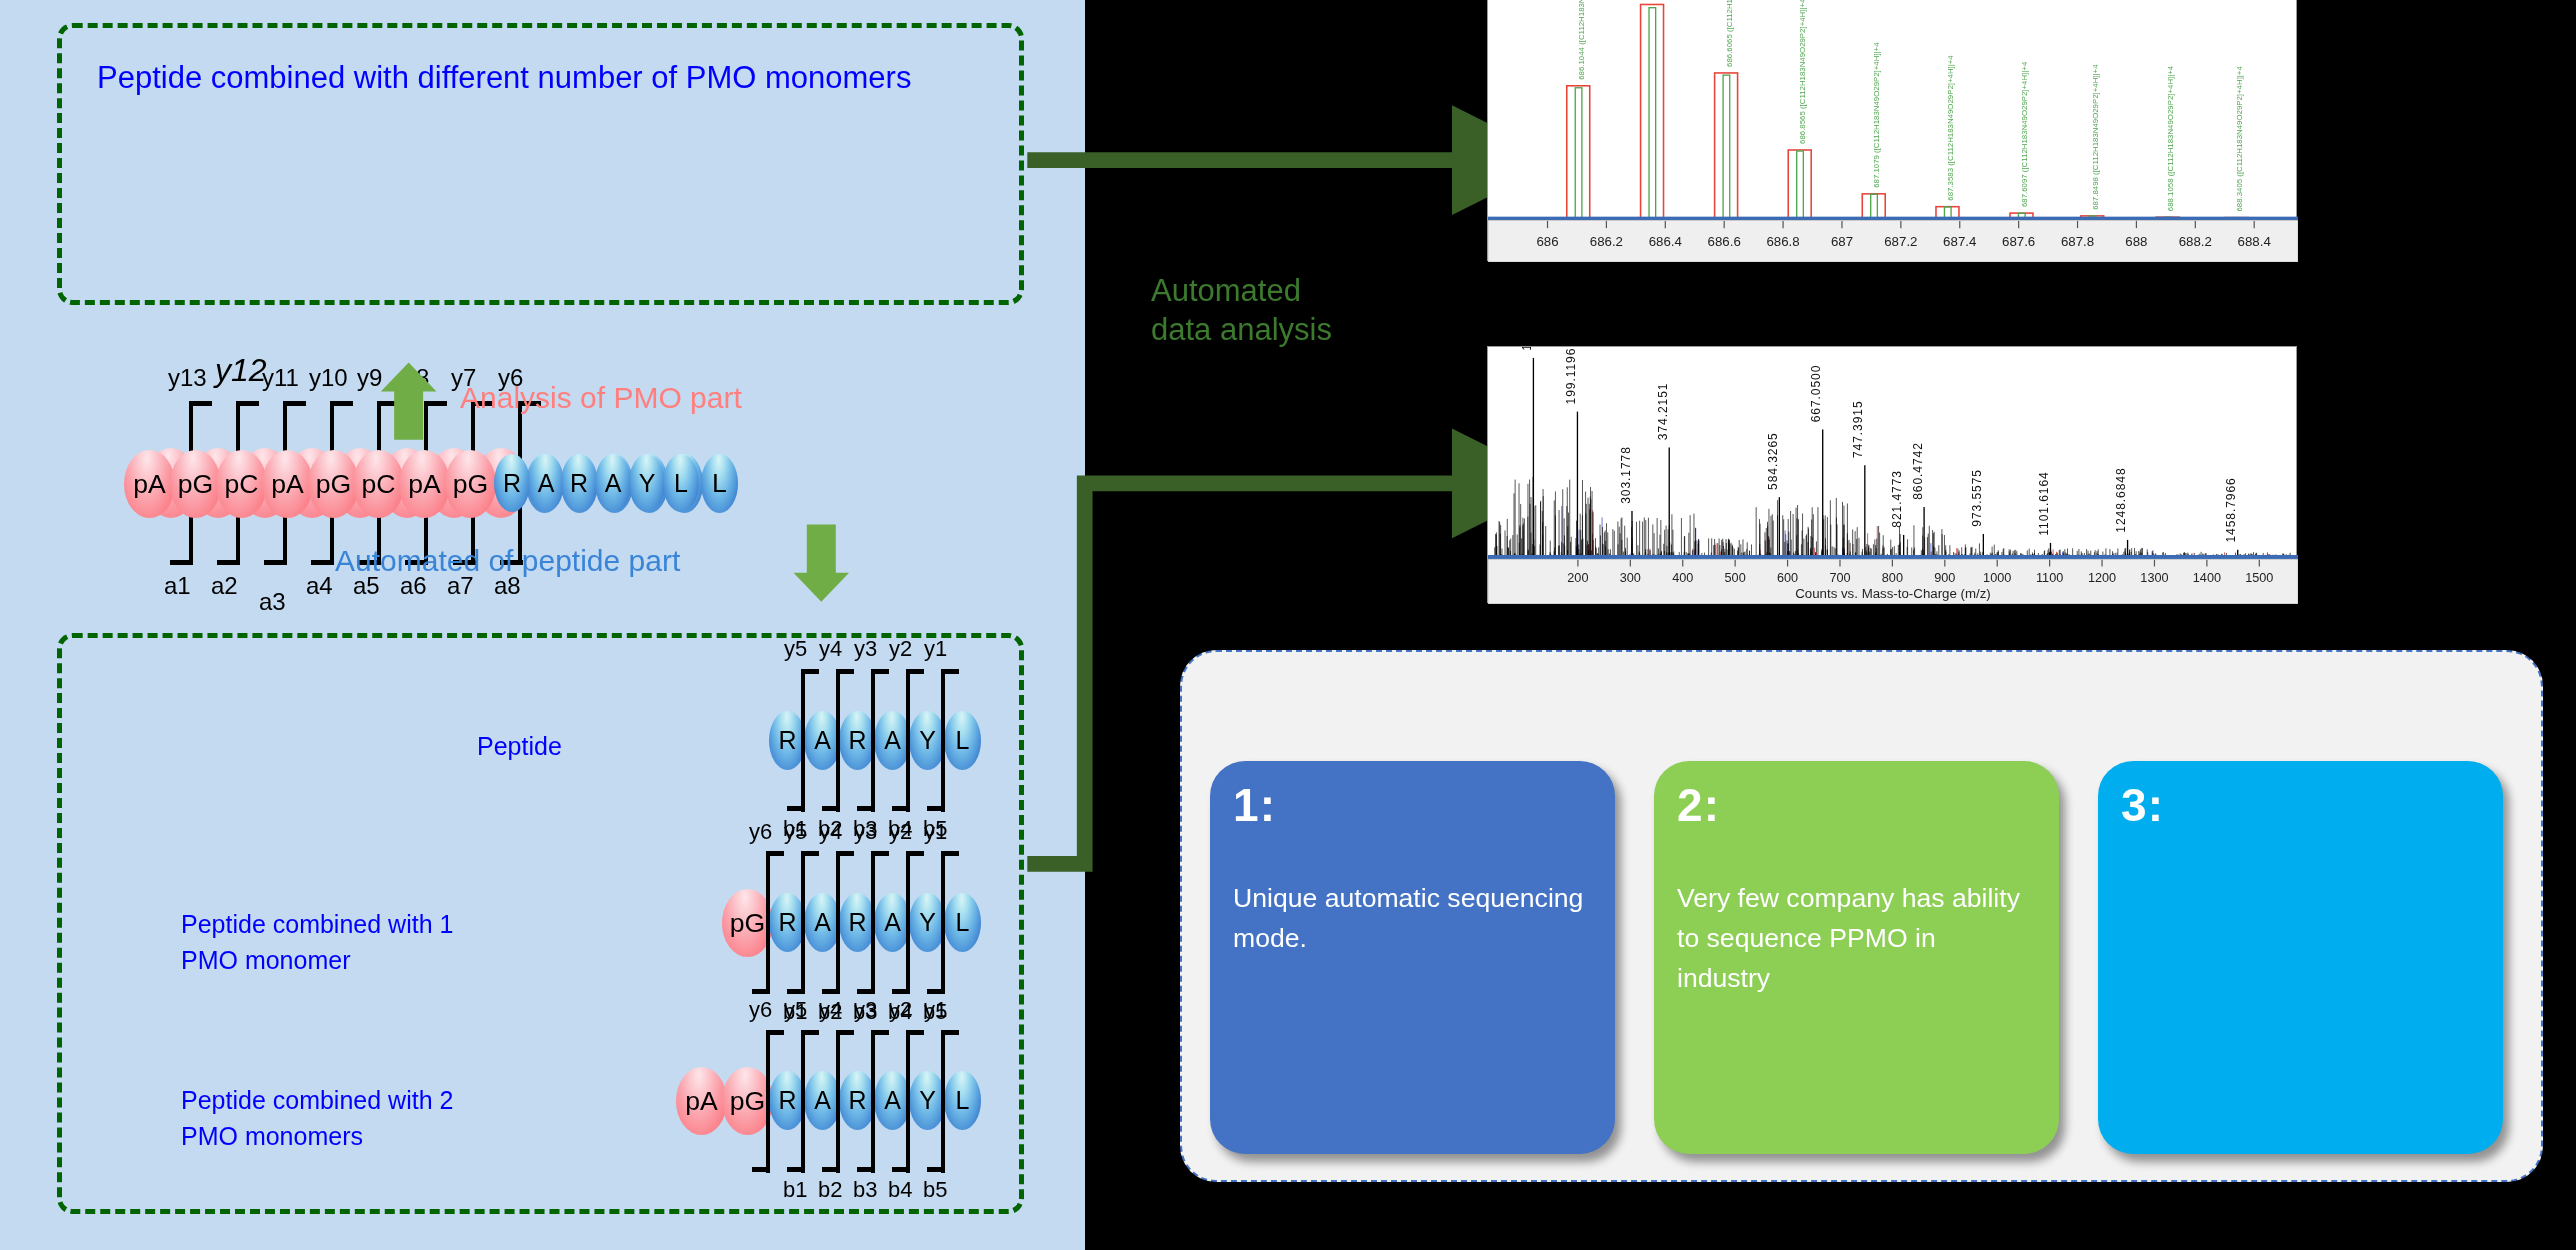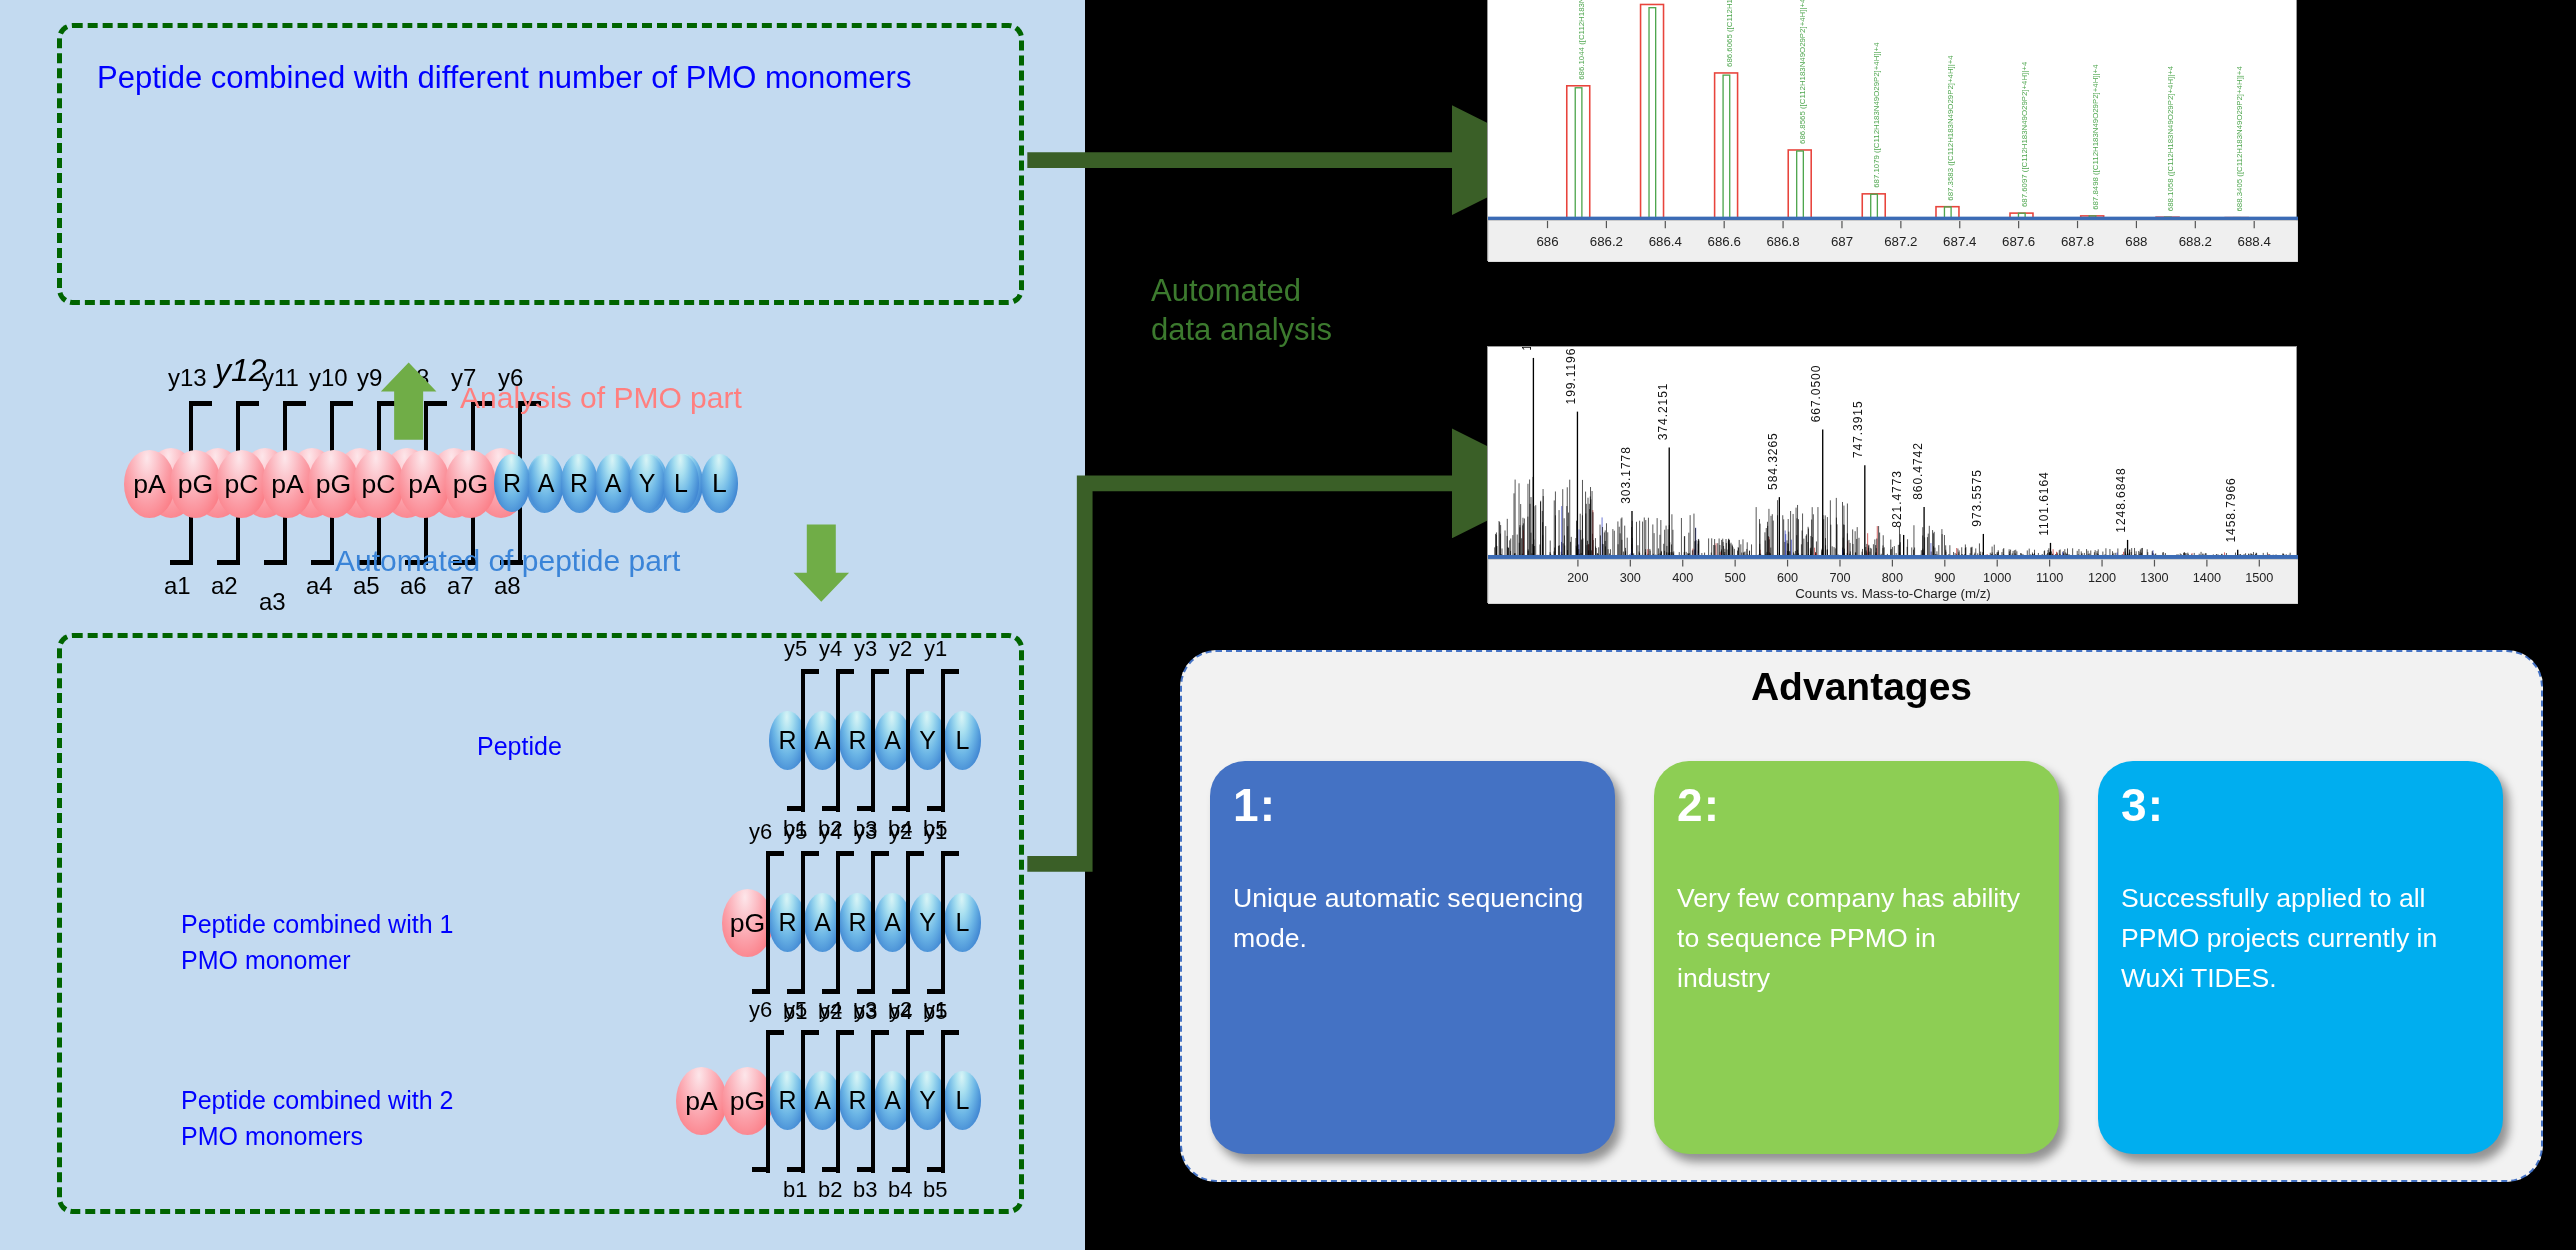--- a/index.html
+++ b/index.html
@@ -1881,33 +1881,31 @@
       <text x="1102.5526315789475" y="389" text-anchor="middle" font-size="21" fill="#222" font-family="&quot;Liberation Sans&quot;, sans-serif">1300</text>
       <line x1="1189.2631578947369" y1="352" x2="1189.2631578947369" y2="363" stroke="#555" stroke-width="2"></line>
       <text x="1189.2631578947369" y="389" text-anchor="middle" font-size="21" fill="#222" font-family="&quot;Liberation Sans&quot;, sans-serif">1400</text>
       <line x1="1275.9736842105262" y1="352" x2="1275.9736842105262" y2="363" stroke="#555" stroke-width="2"></line>
       <text x="1275.9736842105262" y="389" text-anchor="middle" font-size="21" fill="#222" font-family="&quot;Liberation Sans&quot;, sans-serif">1500</text>
       <text x="670" y="415" text-anchor="middle" font-size="22" fill="#222" font-family="&quot;Liberation Sans&quot;, sans-serif">Counts vs. Mass-to-Charge (m/z)</text>
     </svg>
   </div>
 
 <div id="advantages">
-  <div id="adv-title">Advantages</div>
   <div class="adv-cards" id="adv-cards">
       <div class="adv-card" style="background: rgb(68, 114, 196);">
         <div class="adv-num">1:</div>
         <div class="adv-text">Unique automatic sequencing mode.</div>
       </div>
       <div class="adv-card" style="background: rgb(141, 206, 84);">
         <div class="adv-num">2:</div>
         <div class="adv-text">Very few company has ability to sequence PPMO in industry</div>
       </div>
       <div class="adv-card" style="background: rgb(0, 174, 239);">
         <div class="adv-num">3:</div>
-        <div class="adv-text">Successfully applied to all PPMO projects currently in WuXi TIDES.</div>
       </div>
     </div>
 </div>
 
 <svg width="2576" height="1250" style="position: absolute; left: 0px; top: 0px; pointer-events: none;" viewBox="0 0 4263 2069">
     <path d="M652,728 L700,728 L700,648 L722,648 L676,600 L630,648 L652,648 Z" transform="translate(0,0)" fill="#70ad47"></path>
     <path d="M1335,868 L1383,868 L1383,948 L1405,948 L1359,996 L1313,948 L1335,948 Z" fill="#70ad47"></path>
   </svg>
 <div style="position: absolute; left: 460px; top: 381px; font-size: 30px; color: rgb(255, 127, 127); white-space: nowrap;">Analysis of PMO part</div>
 <div style="position: absolute; left: 335px; top: 544px; font-size: 30px; color: rgb(58, 132, 216); white-space: nowrap;">Automated of peptide part</div>

